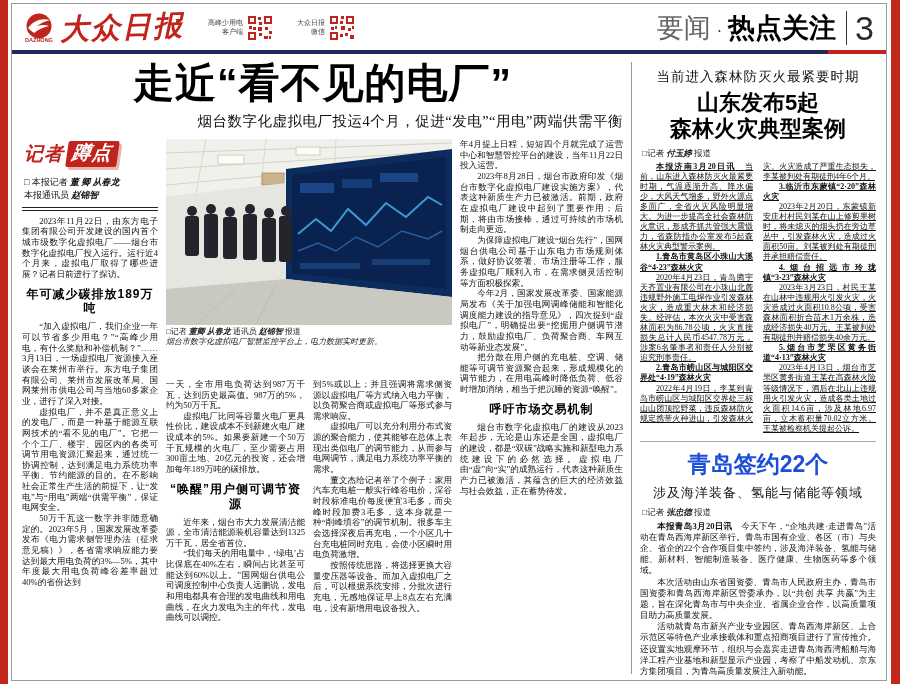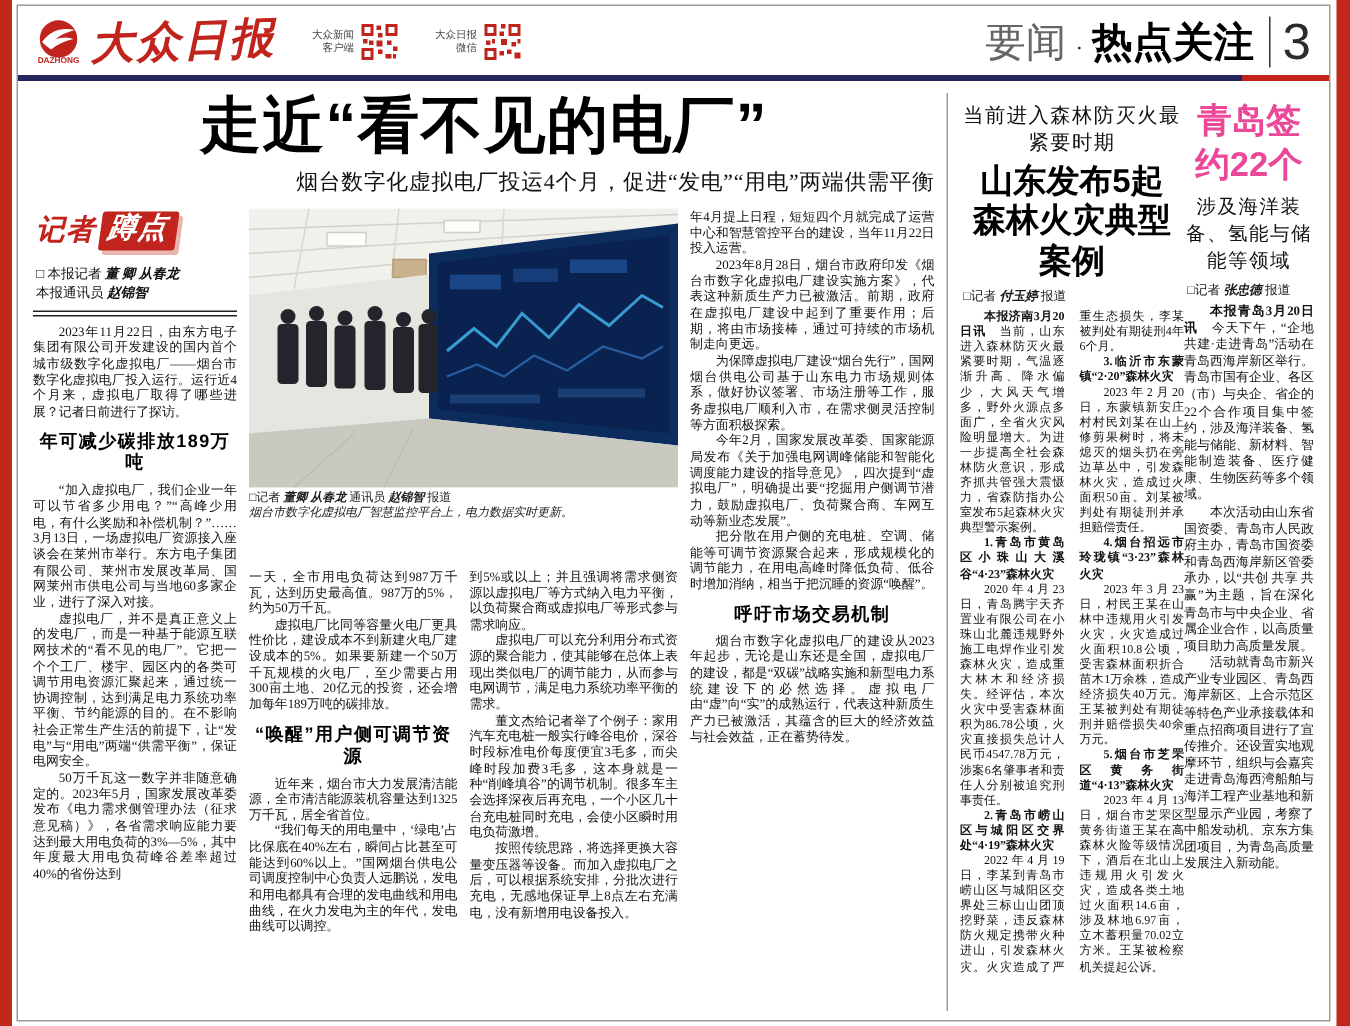--- a/index.html
+++ b/index.html
@@ -29,21 +29,21 @@
   .pagenum-wrap { display:flex; align-items:center; gap:8px; }
   .vbar { width:1px; height:34px; background:#333; }
   .pagenum { font-size:34px; color:#2b2b2b; font-family:"Liberation Sans", sans-serif; }
   .toprule { position:relative; height:4px; background:#26265e; flex:none; }
   .toprule .redseg { position:absolute; right:0; top:0; width:58px; height:4px; background:#c0241c; }
 
   
   .content { flex:1; display:flex; padding:6px 10px 4px 10px; overflow:hidden; }
   .main { width:601px; flex:none; display:flex; flex-direction:column; overflow:hidden; }
   .vdiv { width:1px; background:#999; margin:2px 8px 2px 8px; flex:none; }
-  .sidebar { flex:1; display:flex; overflow:hidden; }
+  .sidebar { flex:1; display:flex; flex-direction:column; overflow:hidden; }
 
   .headline { text-align:center; font-family:"Liberation Sans", sans-serif; font-weight:900;
               font-size:41px; line-height:1.05; letter-spacing:1px; color:#000; margin-top:2px; }
   .subtitle { text-align:right; font-size:14.5px; margin-top:7px; color:#111; letter-spacing:.5px; }
 
   .cols { display:flex; gap:8px; margin-top:8px; flex:1; overflow:hidden; }
   .c1 { width:136px; flex:none; overflow:hidden; }
   .cm { width:286px; flex:none; overflow:hidden; }
   .cr { flex:1; overflow:hidden; }
 
@@ -72,25 +72,25 @@
   .cm-cols { display:flex; gap:8px; overflow:hidden; }
   .cm-cols > div { width:139px; overflow:hidden;margin-top:28px; }
 
   
   .kicker { text-align:center; font-size:13.5px; letter-spacing:1px; margin-top:8px; color:#111; }
   .sb-title { text-align:center; font-family:"Liberation Sans", sans-serif; font-weight:900;
               font-size:22px; line-height:1.2; color:#000; margin-top:4px; }
   .sb-byline { font-size:8.5px; margin:5px 0 2px 2px; }
   .sb-byline b { font-style:italic; }
   .sb-body { column-count:2; column-gap:10px; font-size:8px; line-height:1.26; text-align:justify; color:#111; }
-  .sb-body p { margin:0; }
+  .sb-body p { margin:0;text-decoration:underline; }
   .case-t { font-weight:bold; }
   .hdiv { border-top:1px solid #aaa; margin:7px 0 2px 0; }
   .sb2-title { text-align:center; font-family:"Liberation Sans", sans-serif; font-weight:900;
-               font-size:23px; line-height:1.25; color:#ec4899; margin-top:6px; }
+               font-size:23px; line-height:1.25; color:#1d4ed8; margin-top:6px; }
   .sb2-sub { text-align:center; font-size:13px; letter-spacing:1px; margin-top:5px; color:#111; }
   .sb2-body { font-size:8.6px; line-height:1.3; text-align:justify; color:#111; margin-top:2px; }
   .sb2-body p { margin:0; }
   .leadb { font-weight:bold; }
 </style>
 </head>
 <body>
 
 <div class="page">
   <div class="strip left"></div>
@@ -105,21 +105,21 @@
             <circle cx="17" cy="13" r="12.5" fill="#c0241c"></circle>
             <path d="M6 15 Q14 4 28 7 Q20 9 15 13 Q22 11 27 13 Q18 15 12 20 Q9 18 6 15 Z" fill="#fff"></path>
             <text x="17" y="29" text-anchor="middle" font-size="5.5" font-family="Liberation Sans, sans-serif" font-weight="bold" fill="#c0241c">DAZHONG</text>
           </svg>
         </div>
         <div class="brand">大众日报</div>
       </div>
 
       <div class="qrgrp">
         <div class="qrlabel">
-          <div>大众新闻</div>
+          <div>高峰少用电</div>
             <div>客户端</div>
         </div>
         <svg class="qr" viewBox="0 0 26 26">
           <rect width="26" height="26" fill="#fff"></rect>
           <rect x="1" y="1" width="8" height="8" fill="#c0241c"></rect>
             <rect x="3" y="3" width="4" height="4" fill="#fff"></rect>
           <rect x="17" y="1" width="8" height="8" fill="#c0241c"></rect>
             <rect x="19" y="3" width="4" height="4" fill="#fff"></rect>
           <rect x="1" y="17" width="8" height="8" fill="#c0241c"></rect>
             <rect x="3" y="19" width="4" height="4" fill="#fff"></rect>

